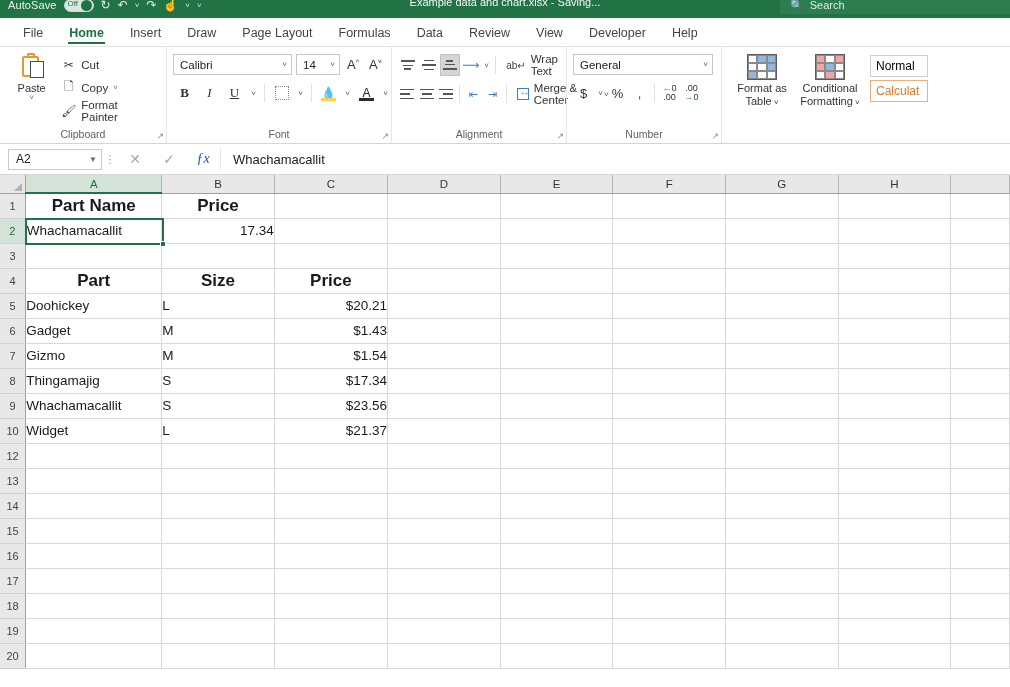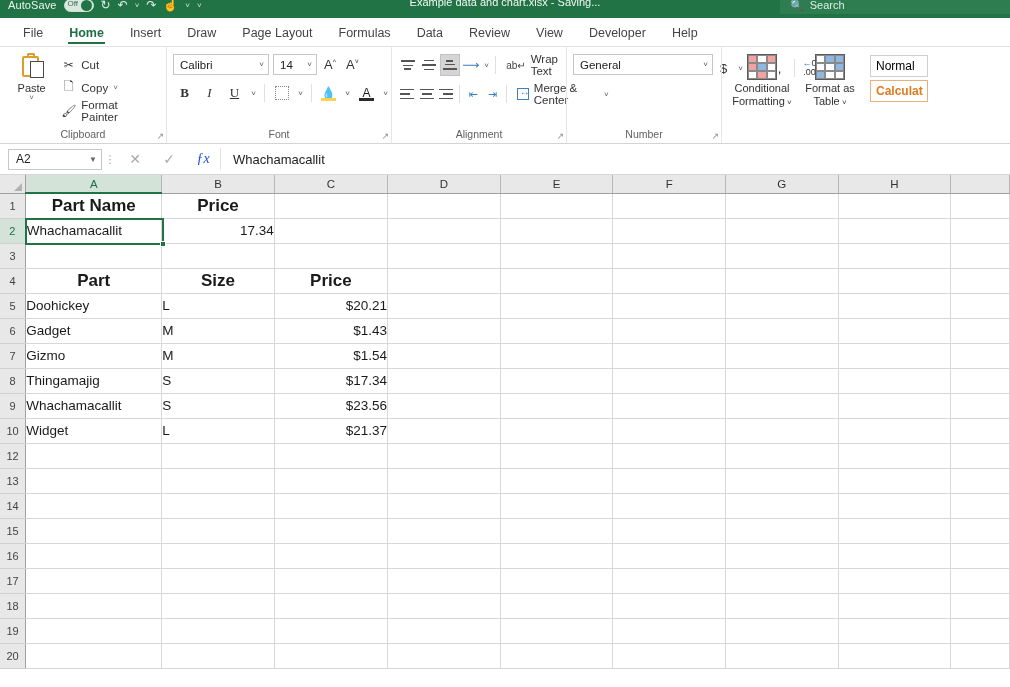--- a/index.html
+++ b/index.html
@@ -97,21 +97,21 @@
   
   .font-row1 { display:flex; align-items:center; gap:4px; padding-top:4px; }
   .font-row2 { display:flex; align-items:center; gap:2px; padding-top:7px; }
   .combo {
     height:21px; border:1px solid #c6c6c6; background:#fff;
     display:flex; align-items:center; justify-content:space-between;
     padding:0 4px 0 6px; font-size:11.5px; color:#222;
   }
   .combo .cv { white-space:nowrap; overflow:hidden; }
   .combo .cc { font-size:8px; color:#555; margin-left:6px; }
-  .fname { width:96px; }
+  .fname { width:119px; }
   .fsize { width:44px; }
   .szbtn { font-size:13px; color:#333; padding:0 3px; position:relative; }
   .szbtn sup { font-size:7px; }
   .fbtn {
     width:23px; height:22px; display:flex; align-items:center; justify-content:center;
     font-size:13px; color:#333;
   }
   .fbtn.serif { font-family:"Liberation Serif", serif; }
   .tiny-car { font-size:8px; color:#555; width:11px; text-align:center; }
   .vsep { width:1px; height:18px; background:#e0e0e0; margin:0 3px; }
@@ -156,21 +156,21 @@
   .st-grid { width:30px; height:26px; display:grid; grid-template-columns:1fr 1fr 1fr; grid-template-rows:1fr 1fr 1fr; border:1px solid #5a5a5a; }
   .st-grid div { border:.5px solid #8a8a8a; }
   .st-lbl { font-size:11px; color:#333; text-align:center; line-height:13px; margin-top:2px; }
   .st-lbl .car { font-size:8px; }
   .gallery { display:flex; flex-direction:column; gap:3px; padding:5px 0 0 6px; }
   .cellstyle {
     width:58px; height:22px; border:1px solid #cfcfcf; background:#fff;
     font-size:12px; display:flex; align-items:center; padding-left:5px;
     white-space:nowrap; overflow:hidden;
   }
-  .cellstyle.calc { color:#e07b1f; border-color:#e7b27a; font-weight:bold; }
+  .cellstyle.calc { color:#e07b1f; border-color:#e7b27a; font-weight:normal; }
 
   
   .fbar { height:31px; display:flex; align-items:center; background:#fff; padding:0 0 0 8px; border-bottom:1px solid #d6d6d6; }
   .namebox {
     width:94px; height:21px; border:1px solid #c8c8c8; background:#fff;
     display:flex; align-items:center; justify-content:space-between;
     padding:0 4px 0 7px; font-size:12px; color:#222;
   }
   .namebox .car { font-size:8px; color:#666; }
   .fbdots { width:16px; text-align:center; font-size:11px; color:#9a9a9a; letter-spacing:0; }
@@ -401,21 +401,21 @@
           <span>Merge &amp; Center</span>
           <span class="tiny-car">˅</span>
         </span>
       </div>
     </div>
     <div class="group-label">Alignment</div>
     <span class="dlg">↗</span>
   </div>
 
   <div class="group" style="width:155px;">
-    <div class="group-body" style="flex-direction:row;">
+    <div class="group-body" style="flex-direction:column;">
       <div style="padding-top:4px;">
         <div class="combo numfmt">
           <span class="cv">General</span>
           <span class="cc">˅</span>
         </div>
       </div>
       <div class="num-row2">
         <span class="nbtn">
             <span>$</span>
           </span>
@@ -434,54 +434,54 @@
           <span class="dec">.00<br><span class="blue">→</span>0</span>
         </span>
       </div>
     </div>
     <div class="group-label">Number</div>
     <span class="dlg">↗</span>
   </div>
 
   <div class="group" style="width:auto;flex:1;">
     <div class="group-body">
+      <div class="st-item">
+        <span class="st-grid">
+          <div style="background:#fff;"></div>
+            <div style="background:#8fb8e0;"></div>
+            <div style="background:#8fb8e0;"></div>
+          <div style="background:#fff;"></div>
+            <div style="background:#fff;"></div>
+            <div style="background:#8fb8e0;"></div>
+          <div style="background:#8fb8e0;"></div>
+            <div style="background:#fff;"></div>
+            <div style="background:#fff;"></div>
+        </span>
+        <span class="st-lbl">
+          <span>Format as</span><br>
+          <span>Table</span><span class="car"> ˅</span>
+        </span>
+      </div>
       <div class="st-item">
         <span class="st-grid">
           <div style="background:#f3a3a3;"></div>
             <div style="background:#fff;"></div>
             <div style="background:#f3a3a3;"></div>
           <div style="background:#f3a3a3;"></div>
             <div style="background:#8fb8e0;"></div>
             <div style="background:#fff;"></div>
           <div style="background:#fff;"></div>
             <div style="background:#f3a3a3;"></div>
             <div style="background:#fff;"></div>
         </span>
         <span class="st-lbl">
           <span>Conditional</span><br>
           <span>Formatting</span><span class="car"> ˅</span>
         </span>
       </div>
-      <div class="st-item">
-        <span class="st-grid">
-          <div style="background:#fff;"></div>
-            <div style="background:#8fb8e0;"></div>
-            <div style="background:#8fb8e0;"></div>
-          <div style="background:#fff;"></div>
-            <div style="background:#fff;"></div>
-            <div style="background:#8fb8e0;"></div>
-          <div style="background:#8fb8e0;"></div>
-            <div style="background:#fff;"></div>
-            <div style="background:#fff;"></div>
-        </span>
-        <span class="st-lbl">
-          <span>Format as</span><br>
-          <span>Table</span><span class="car"> ˅</span>
-        </span>
-      </div>
       <div class="gallery">
         <div class="cellstyle">Normal</div>
         <div class="cellstyle calc">Calculat</div>
       </div>
     </div>
   </div>
 </div>
 
 <div class="fbar">
   <div class="namebox">

